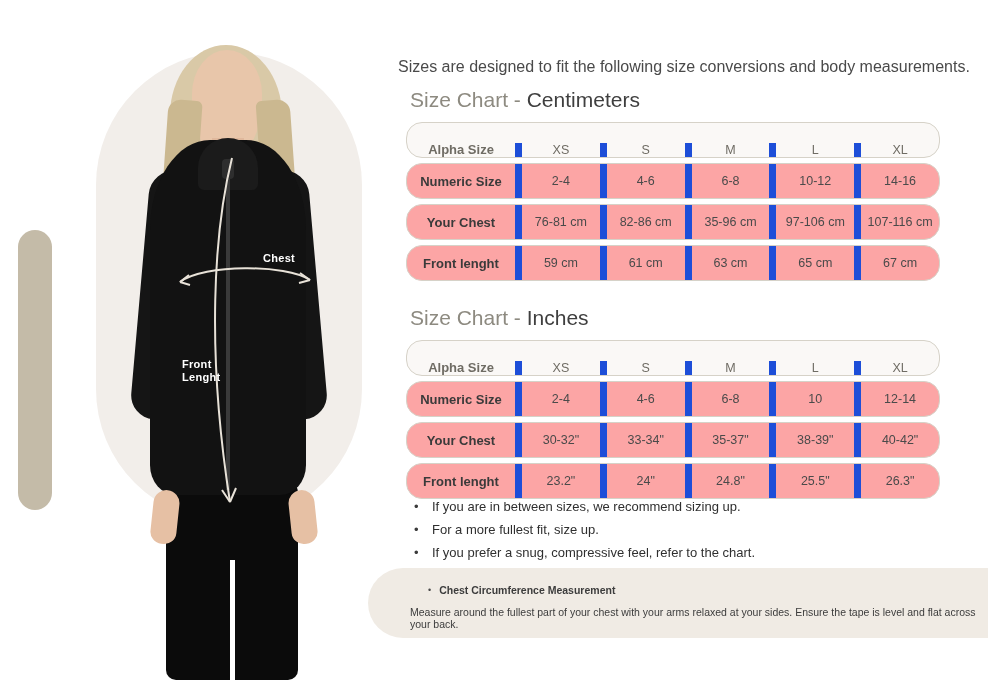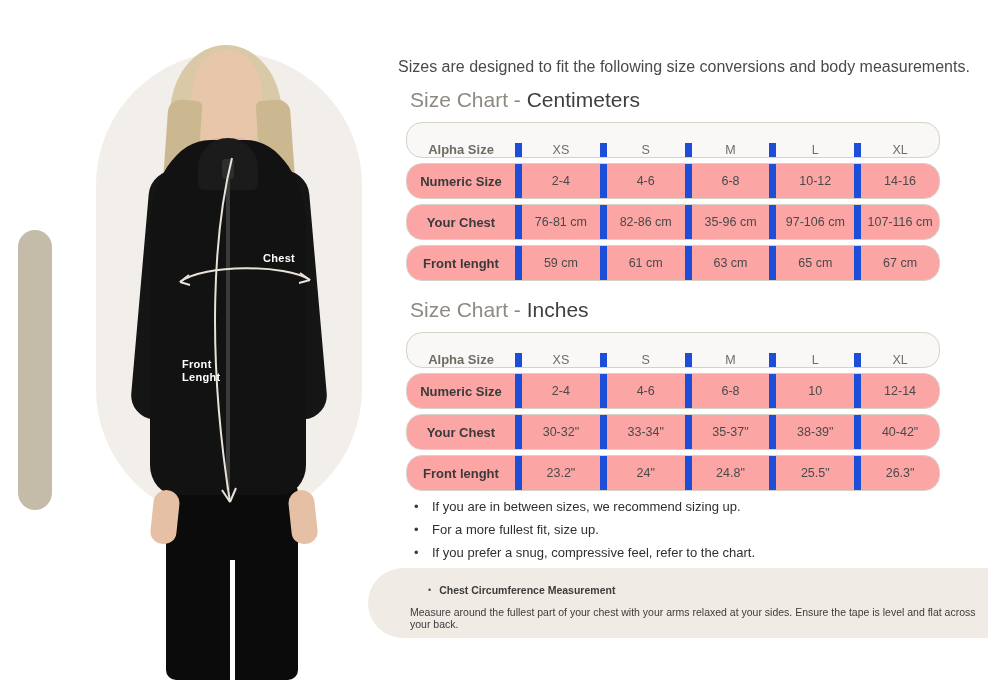--- a/index.html
+++ b/index.html
@@ -226,21 +226,21 @@
   #intro-text {
     position: absolute;
     left: 0;
     top: 58px;
     font-size: 16px;
     color: #4a4a4a;
   }
 
   .chart-block { position: absolute; left: 8px; width: 534px; }
   #chart-cm { top: 88px; }
-  #chart-in { top: 298px; }
+  #chart-in { top: 306px; }
 
   .chart-title {
     font-size: 21px;
     color: #8d8a80;
     margin: 0 0 10px 4px;
     font-weight: normal;
   }
   .chart-title b {
     color: #3f3f3f;
     font-weight: normal;

